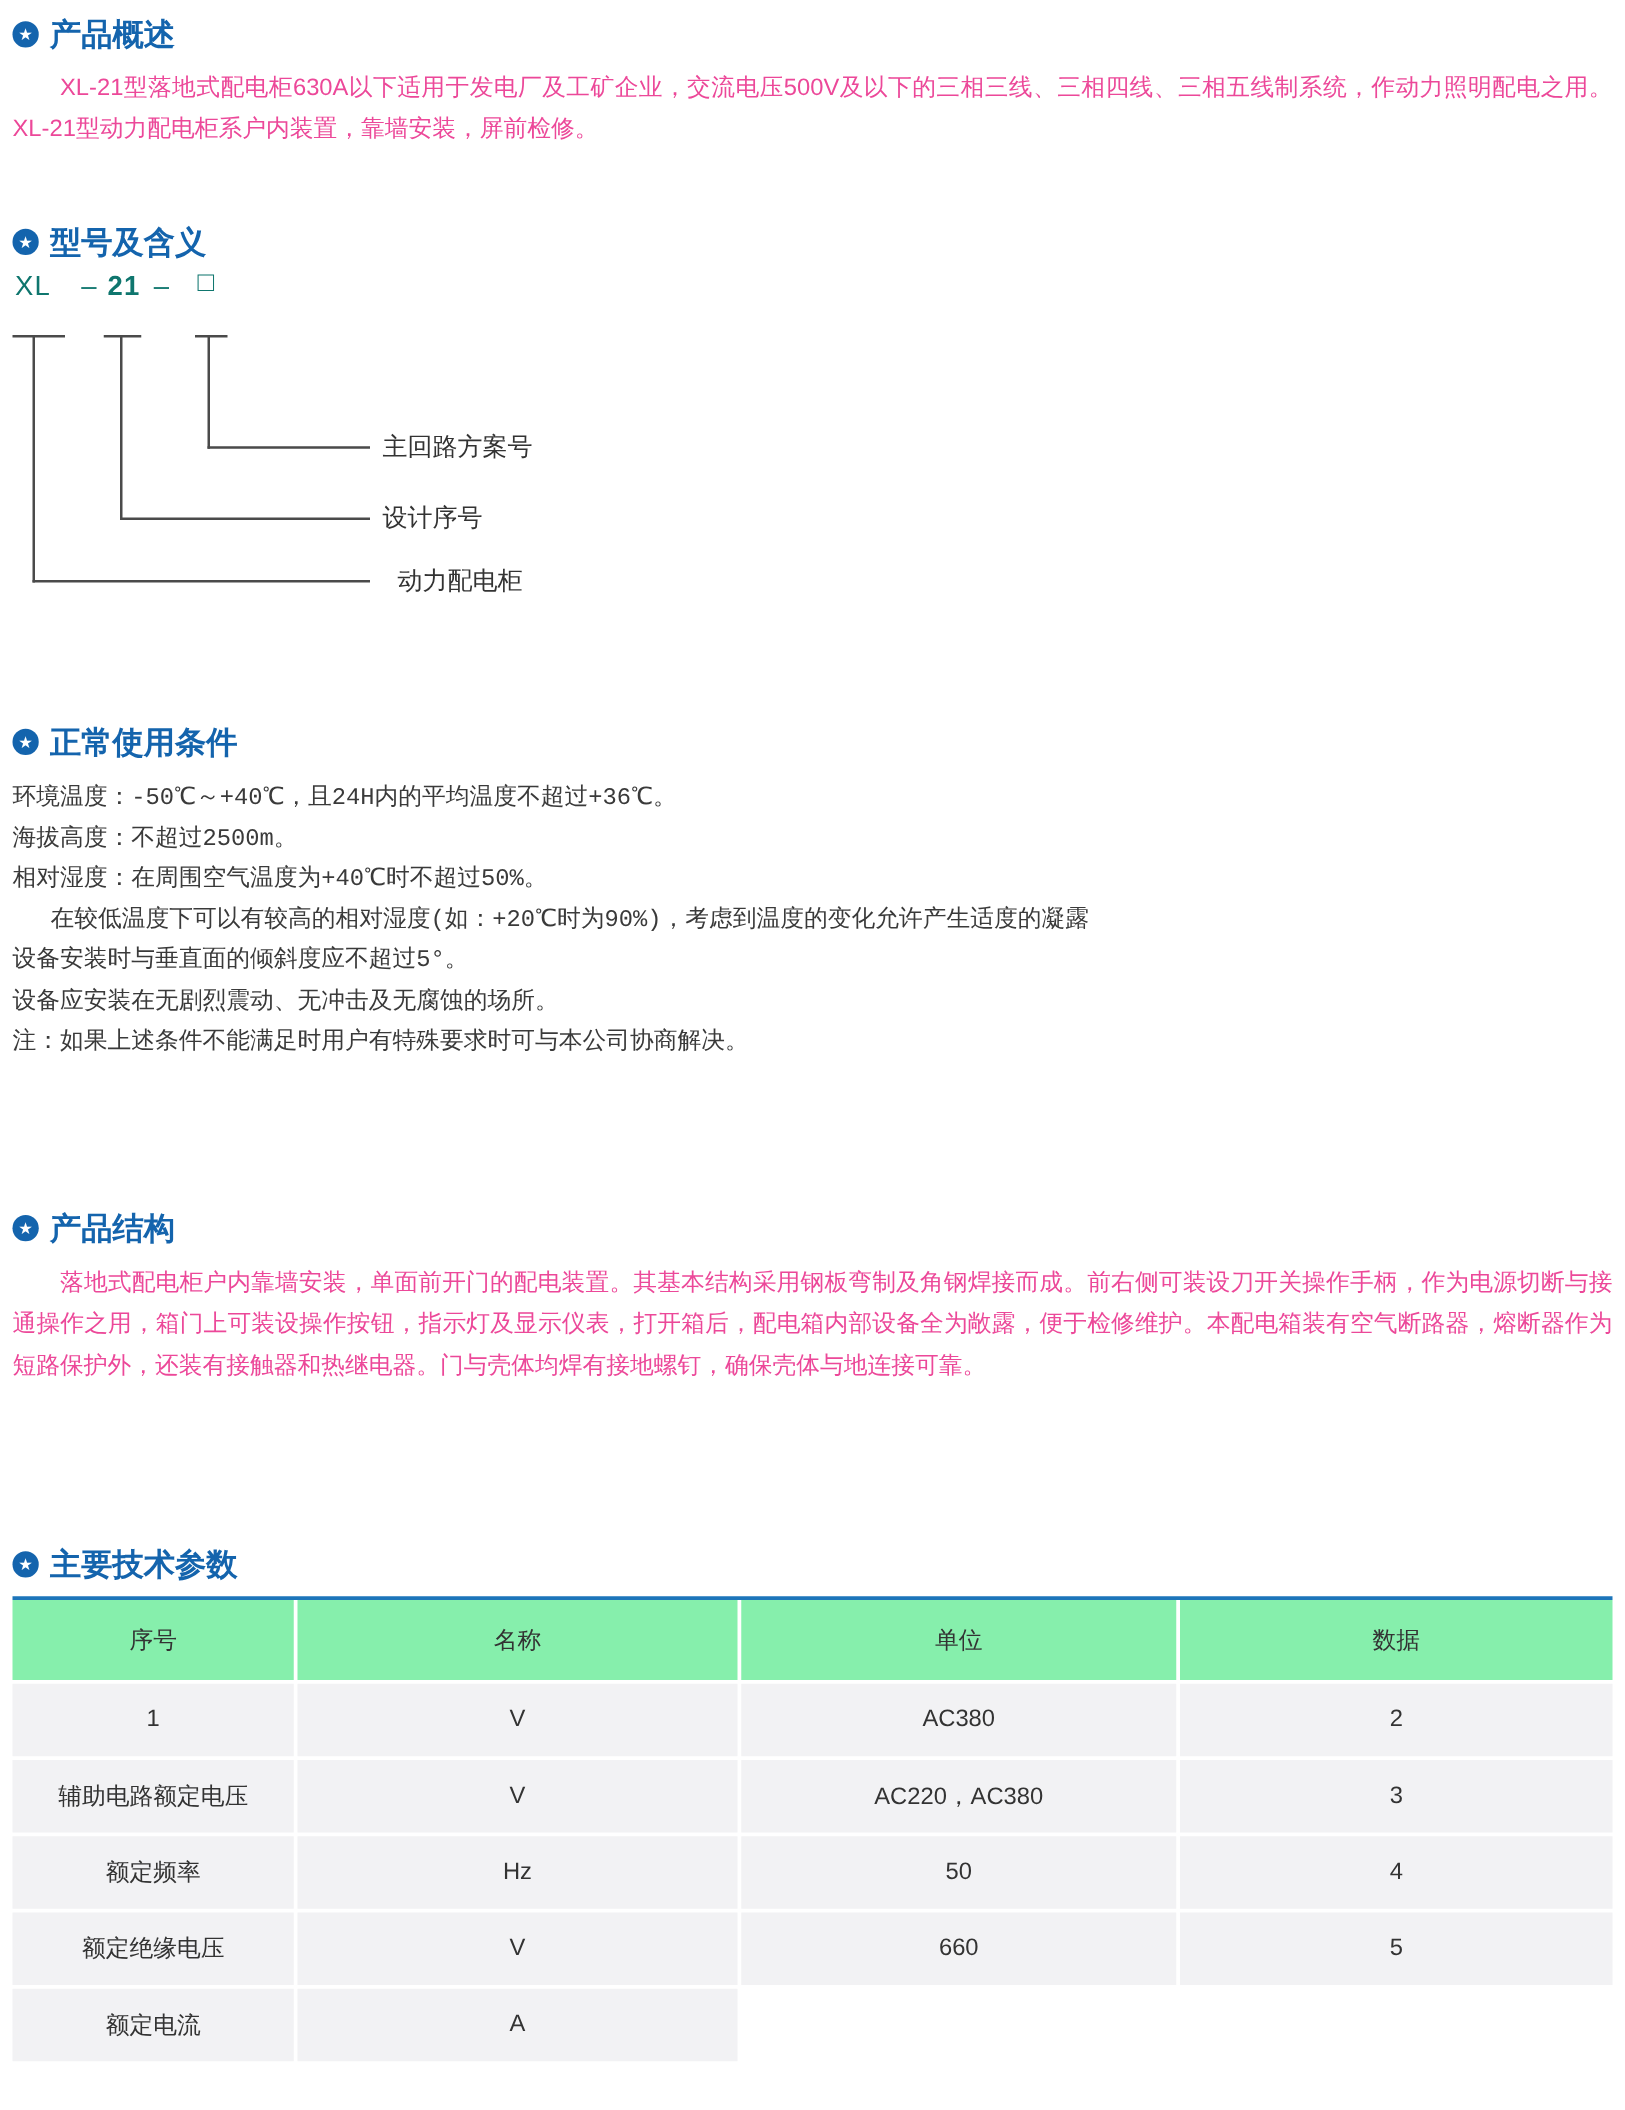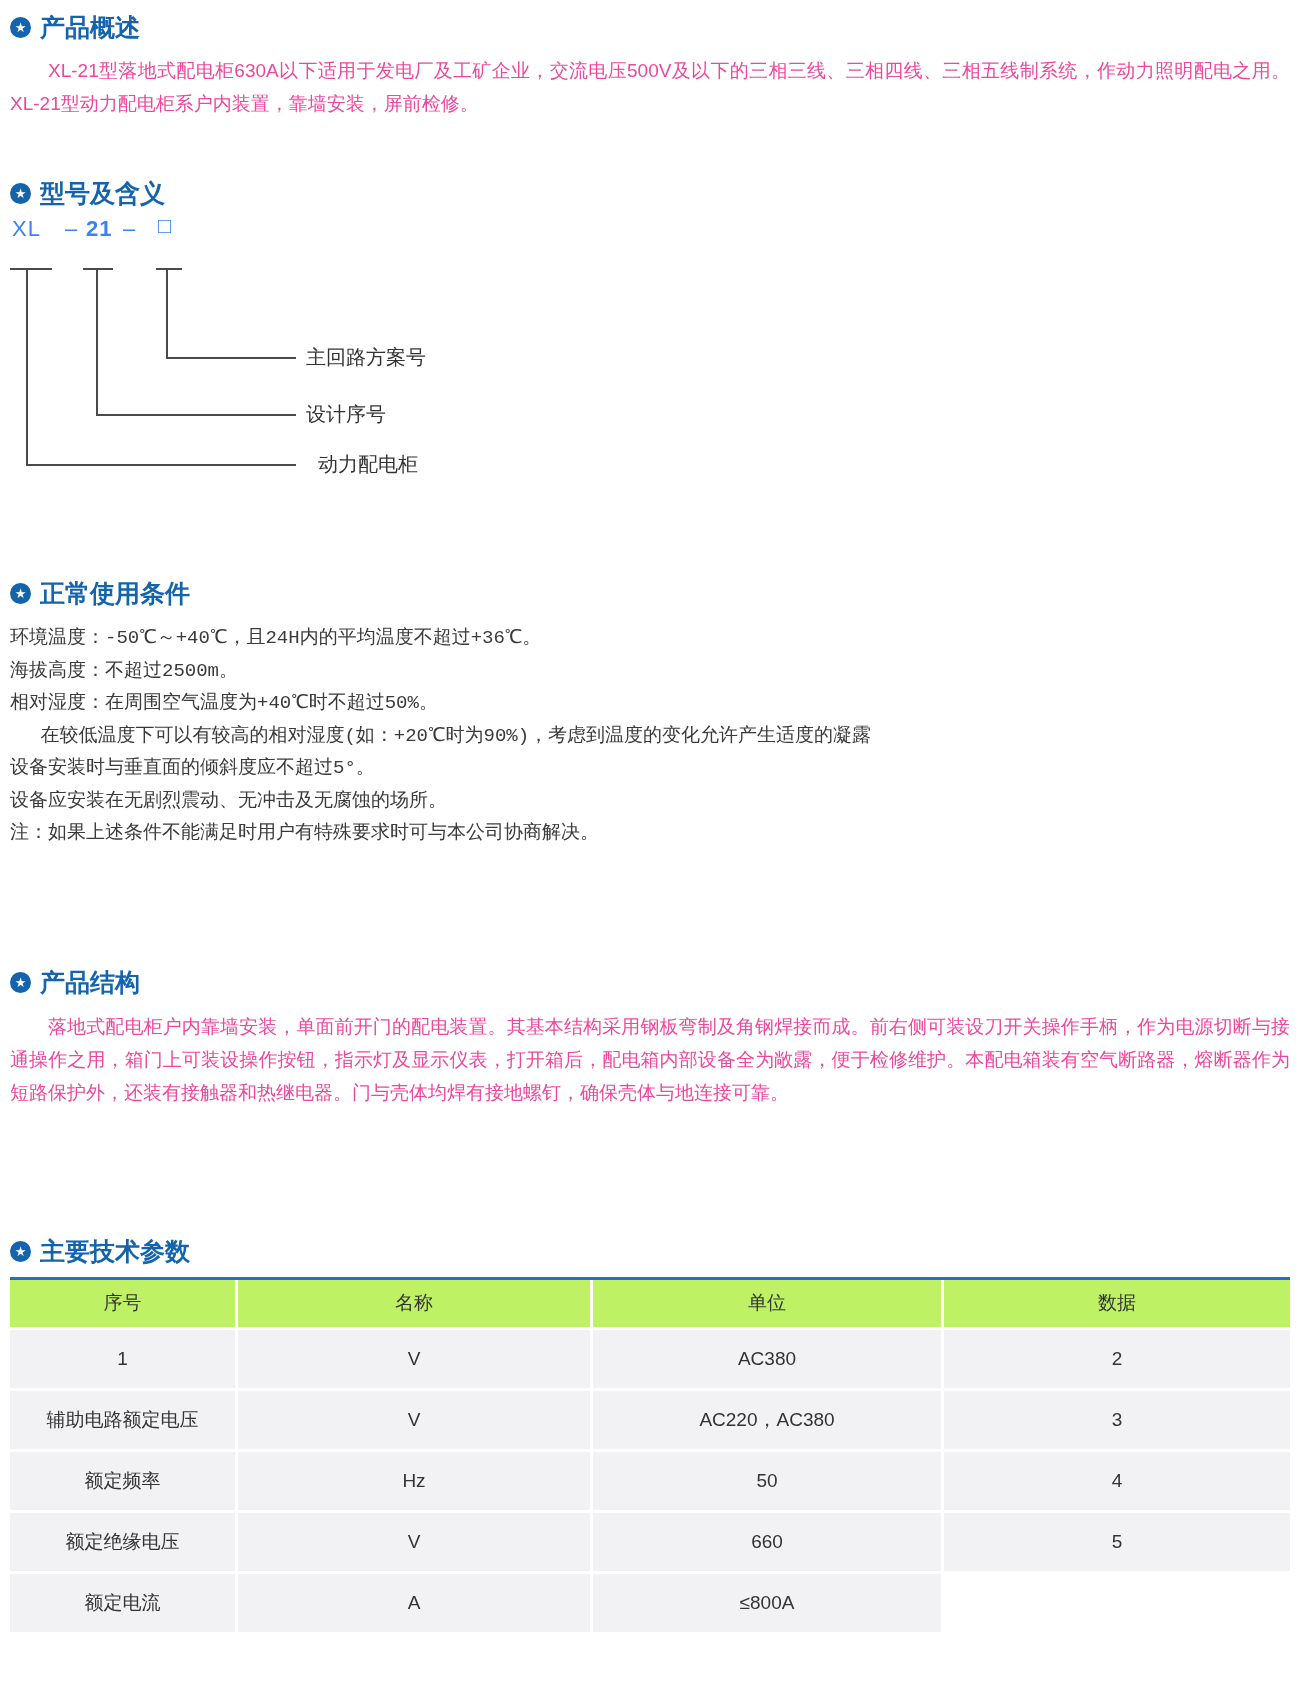--- a/index.html
+++ b/index.html
@@ -22,21 +22,21 @@
   }
 
   
   .para{
     margin:12px 0 0 0;font-size:19px;line-height:33px;color:#ec4899;
     text-align:justify;text-indent:2em;
   }
 
   
   .diagram{position:relative;height:262px;margin-top:8px;}
-  .diagram .code{position:absolute;top:0;font-size:22px;color:#3b82f6;letter-spacing:1px;}
+  .diagram .code{position:absolute;top:0;font-size:22px;color:#0f766e;letter-spacing:1px;}
   .code-xl{left:2px;}
   .code-d1{left:55px;}
   .code-21{left:76px;font-weight:bold;}
   .code-d2{left:113px;}
   .code-box{left:148px;font-size:24px;top:-3px !important;}
   .dline{position:absolute;background:#4a4a4a;}
   .u1{left:0;top:52px;width:42px;height:2px;}
   .u2{left:73px;top:52px;width:30px;height:2px;}
   .u3{left:146px;top:52px;width:26px;height:2px;}
   .v1{left:16px;top:52px;width:2px;height:198px;}
@@ -61,21 +61,21 @@
     border-top:3px solid #1c75ba;
     display:grid;
     grid-template-columns:225px 352px 348px 1fr;
     gap:3px;
     background:#ffffff;
   }
   .param-table .cell{
     display:flex;align-items:center;justify-content:center;
     font-size:19px;color:#333333;
   }
-  .param-table .th{background:#bef264;height:47px;}
+  .param-table .th{background:#86efac;height:64px;}
   .param-table .td{background:#f2f2f4;height:58px;}
 
   
   .mt-s2{margin-top:58px;}
   .mt-s3{margin-top:100px;}
   .mt-s4{margin-top:118px;}
   .mt-s5{margin-top:128px;}
 </style>
 </head>
 <body>
@@ -161,16 +161,15 @@
     <div class="cell td">50</div>
 
     <div class="cell td">4</div>
     <div class="cell td">额定绝缘电压</div>
     <div class="cell td">V</div>
     <div class="cell td">660</div>
 
     <div class="cell td">5</div>
     <div class="cell td">额定电流</div>
     <div class="cell td">A</div>
-    <div class="cell td">≤800A</div>
   </div>
 
 </div>
 
 </body></html>

